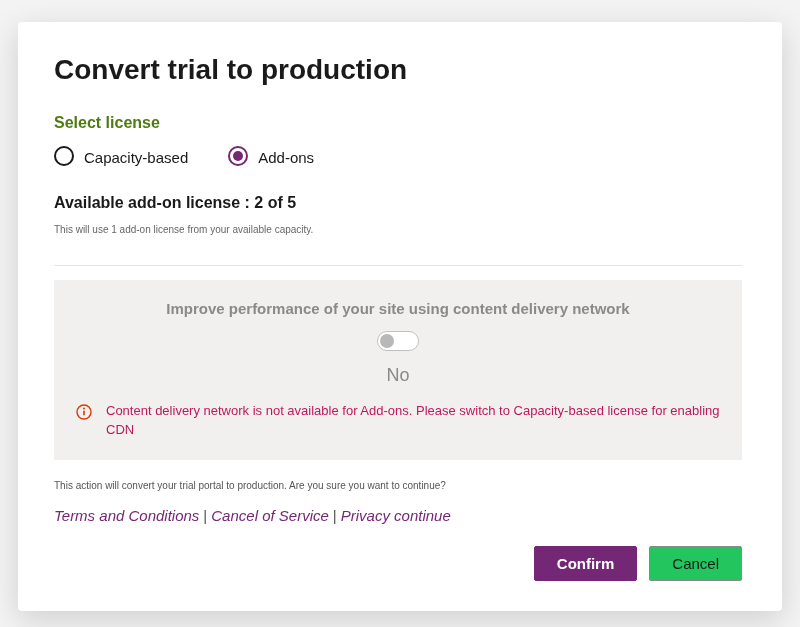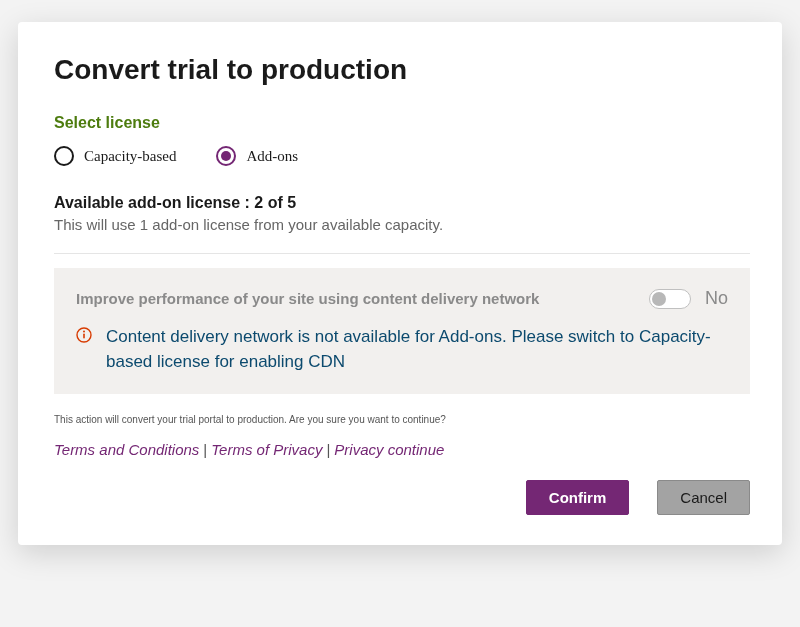--- a/index.html
+++ b/index.html
@@ -12,45 +12,44 @@
       overflow: hidden;
     }
     .modal {
       position: absolute;
       top: 22px;
       left: 18px;
       right: 18px;
       background: #ffffff;
       border-radius: 4px;
       box-shadow: 0 8px 30px rgba(0,0,0,0.15);
-      padding: 32px 32px 30px 36px;
+      padding: 32px 40px 30px 36px;
     }
     .modal-title {
       font-size: 28px;
       font-weight: 600;
       color: #1a1a1a;
       margin-bottom: 28px;
     }
     .section-label {
       font-size: 16px;
       font-weight: 600;
       color: #4d7c0f;
       margin-bottom: 14px;
     }
     .radio-row {
       display: flex;
       gap: 40px;
       margin-bottom: 28px;
     }
     .radio-option {
       display: flex;
-      align-items: center;
+      align-items: flex-end;
       gap: 10px;
       cursor: pointer;
-      font-family: Liberation Serif, serif;
     }
     .radio-circle {
       width: 20px;
       height: 20px;
       border-radius: 50%;
       border: 2px solid #1a1a1a;
       display: flex;
       align-items: center;
       justify-content: center;
       flex-shrink: 0;
@@ -65,42 +64,43 @@
       background: #742774;
     }
     .radio-label {
       font-size: 15px;
       color: #1a1a1a;
     }
     .avail-line {
       font-size: 16px;
       font-weight: 600;
       color: #1a1a1a;
-      margin-bottom: 4px;
+      margin-bottom: 12px;
     }
     .desc-line {
-      font-size: 15px;
+      font-size: 10px;
       color: #666;
-      margin-bottom: 20px;
+      margin-bottom: 30px;
     }
     .divider {
       border: none;
       border-top: 1px solid #e5e5e5;
       margin-bottom: 14px;
     }
     .info-box {
       background: #f2f0ee;
       padding: 20px 22px;
       margin-bottom: 18px;
     }
     .toggle-row {
       display: flex;
       align-items: center;
       gap: 14px;
       margin-bottom: 16px;
+      flex-direction: column;
     }
     .toggle-label {
       flex: 1;
       font-size: 15px;
       font-weight: 600;
       color: #8a8a8a;
     }
     .toggle-switch {
       width: 42px;
       height: 20px;
@@ -128,22 +128,22 @@
       align-items: flex-start;
       gap: 14px;
     }
     .warn-icon {
       width: 16px;
       height: 16px;
       flex-shrink: 0;
       margin-top: 2px;
     }
     .warn-text {
-      font-size: 17px;
-      color: #0c4a6e;
+      font-size: 13px;
+      color: #be185d;
       line-height: 1.45;
     }
     .confirm-line {
       font-size: 10px;
       color: #555;
       line-height: 1.5;
       margin-bottom: 14px;
     }
     .links-row {
       font-size: 15px;
@@ -155,37 +155,37 @@
       text-decoration: none;
       font-style: italic;
     }
     .links-row .sep {
       color: #555;
       margin: 0 4px;
     }
     .button-row {
       display: flex;
       justify-content: flex-end;
-      gap: 28px;
+      gap: 12px;
     }
     .btn {
       font-size: 15px;
       padding: 8px 22px;
       border-radius: 2px;
       cursor: pointer;
       font-family: inherit;
     }
     .btn-primary {
       background: #742774;
       color: #ffffff;
       border: 1px solid #742774;
       font-weight: 600;
     }
     .btn-secondary {
-      background: #a3a3a3;
+      background: #22c55e;
       color: #1a1a1a;
       border: 1px solid #8a8a8a;
     }
   </style>
 </head>
 <body>
 
 <div class="modal">
 
   <h1 class="modal-title">Convert trial to production</h1>
@@ -224,21 +224,21 @@
         <circle cx="8" cy="4.5" r="1" fill="#d83b01"></circle>
         <rect x="7.2" y="6.5" width="1.6" height="5" rx="0.8" fill="#d83b01"></rect>
       </svg>
       <div class="warn-text">Content delivery network is not available for Add-ons. Please switch to Capacity-based license for enabling CDN</div>
     </div>
   </div>
 
   <div class="confirm-line">This action will convert your trial portal to production. Are you sure you want to continue?</div>
 
   <div class="links-row">
-    <a href="#">Terms and Conditions</a><span class="sep">|</span><a href="#">Terms of Privacy</a><span class="sep">|</span><a href="#">Privacy continue</a>
+    <a href="#">Terms and Conditions</a><span class="sep">|</span><a href="#">Cancel of Service</a><span class="sep">|</span><a href="#">Privacy continue</a>
   </div>
 
   <div class="button-row">
     <button class="btn btn-primary">Confirm</button>
     <button class="btn btn-secondary">Cancel</button>
   </div>
 
 </div>
 
 </body></html>

